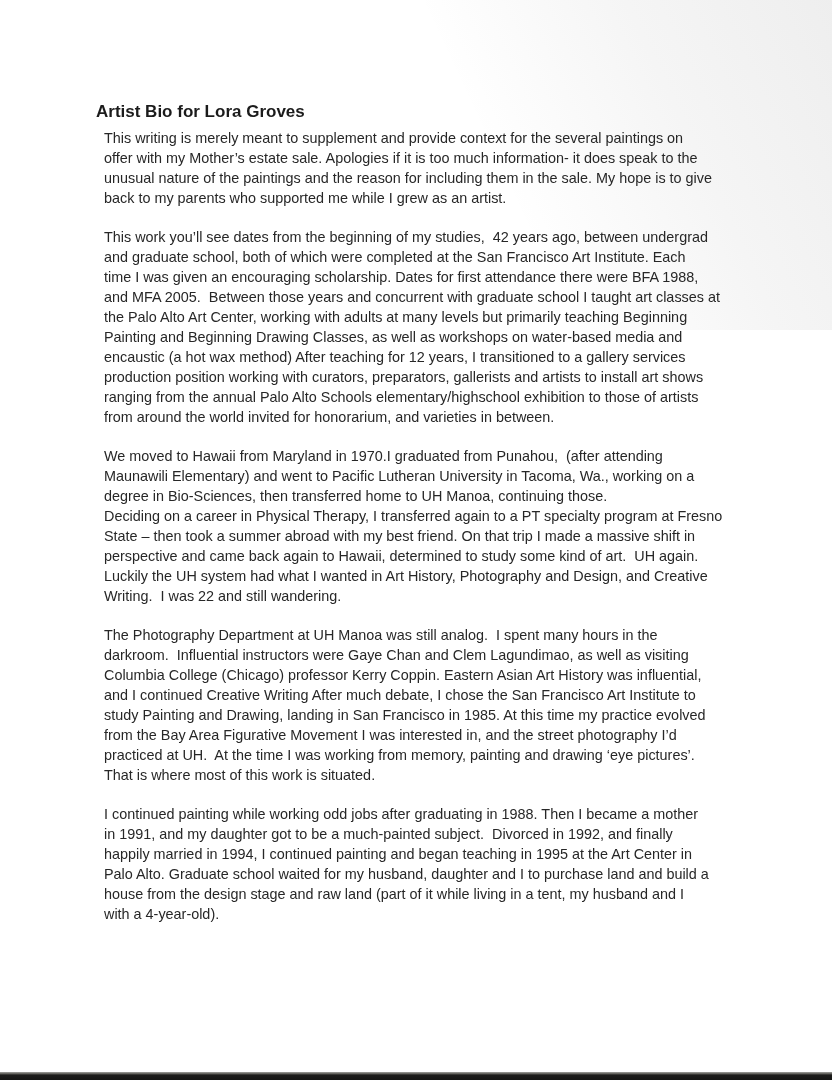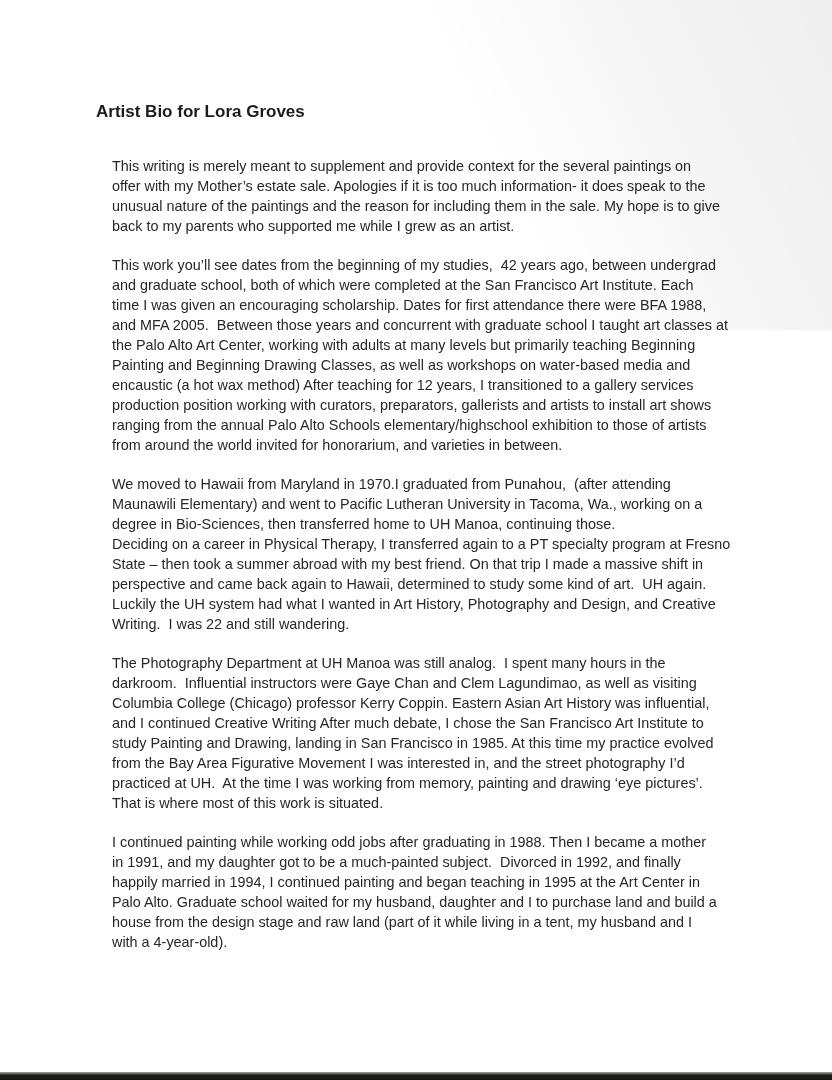--- a/index.html
+++ b/index.html
@@ -39,27 +39,27 @@
     left: 96px;
     top: 100px;
     width: 690px;
     color: #272727;
   }
   .doc-title {
     font-size: 17px;
     line-height: 24px;
     font-weight: 700;
     color: #1b1b1b;
-    margin: 0 0 32px 0;
+    margin: 0 0 4px 0;
     white-space: pre;
   }
   .para {
     font-size: 14.4px;
     line-height: 20px;
-    margin: 0 0 19px 16px;
+    margin: 0 0 19px 8px;
     white-space: pre;         
     font-weight: 400;
     color: #272727;
   }
 </style>
 </head>
 <body>
 
 <div class="page">
 

